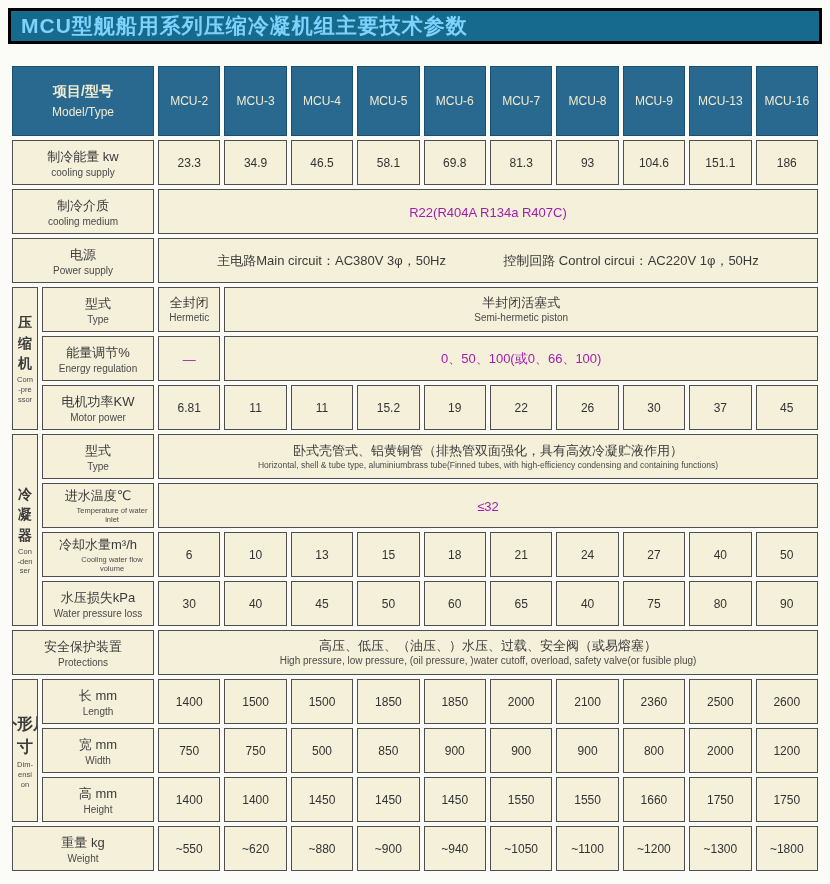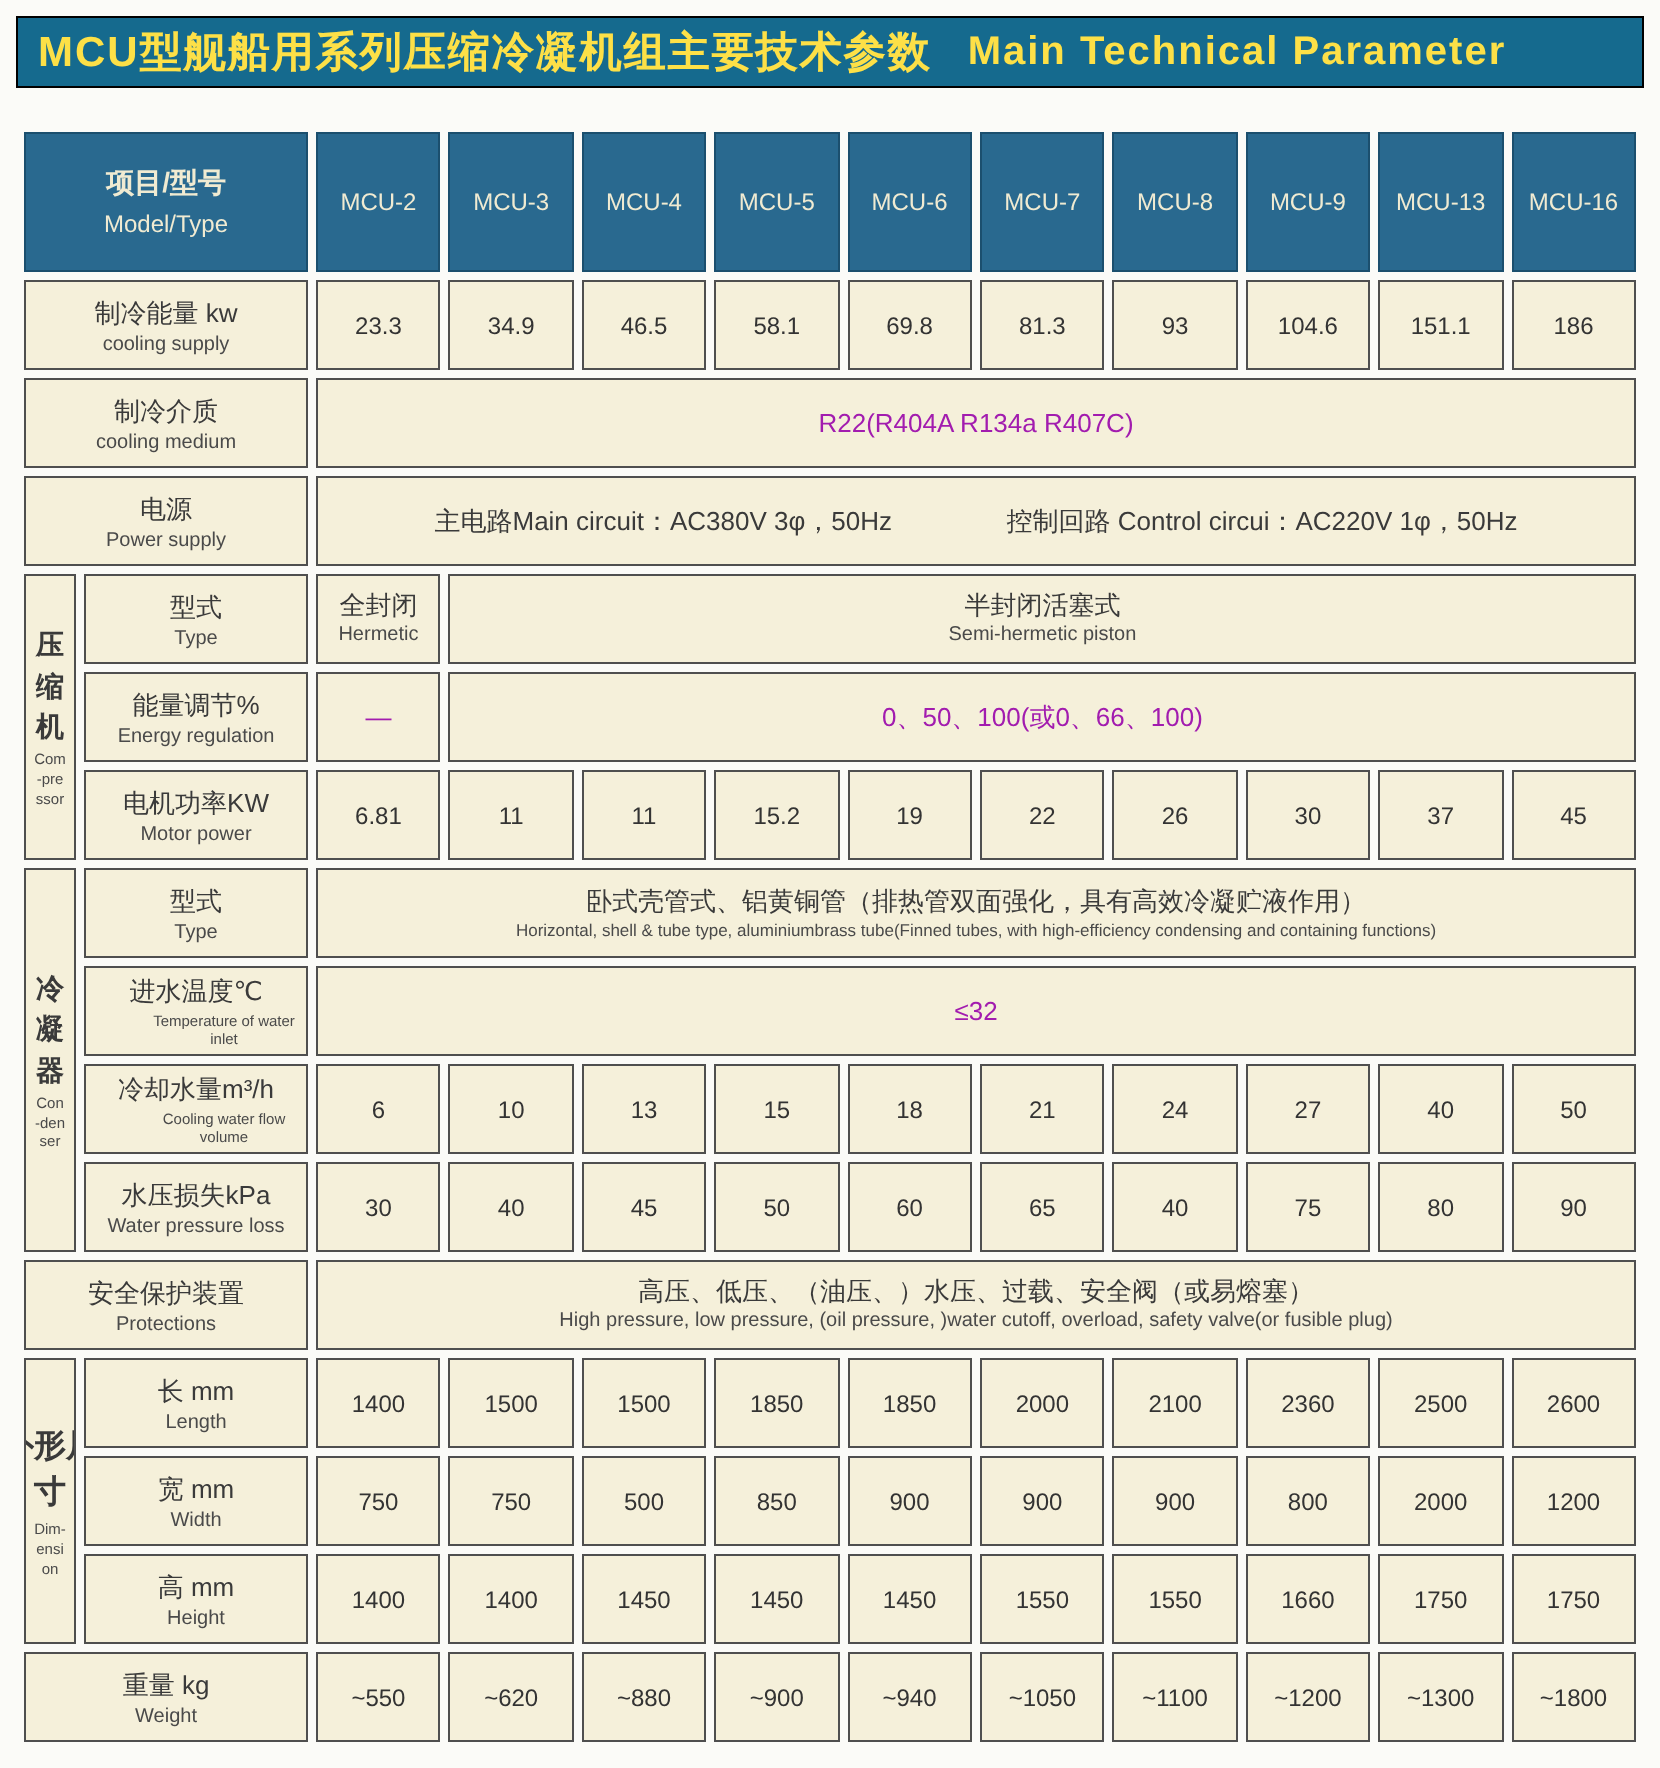--- a/index.html
+++ b/index.html
@@ -5,22 +5,22 @@
   * { margin: 0; padding: 0; box-sizing: border-box; }
   html, body { width: 830px; background: #fbfbf8; }
   body {
     font-family: "Liberation Sans", "DejaVu Sans", sans-serif;
     color: #333;
     padding: 8px;
   }
   .titlebar {
     width: 814px; height: 36px;
     background: #156a8e;
-    border: 1px solid #000000;
-    color: #fde047;
+    border: 3px solid #000000;
+    color: #7dd3fc;
     display: flex; align-items: center;
     padding-left: 10px;
     margin-bottom: 18px;
     white-space: nowrap; overflow: hidden;
   }
   .titlebar .tzh { font-size: 21px; font-weight: bold; letter-spacing: 1px; }
   .titlebar .ten { font-size: 20px; font-weight: bold; margin-left: 18px; letter-spacing: 1px; }
 
   table.spec {
     width: 814px;
@@ -65,21 +65,20 @@
   .span-en.tiny { font-size: 8.5px; }
   .two-line { line-height: 1.25; }
   .psupply { display: flex; justify-content: space-evenly; align-items: center; font-size: 13px; color: #3a3a3a; }
   .single { font-size: 13px; color: #a21caf; }
 </style>
 </head>
 <body>
 
 <div class="titlebar">
   <span class="tzh">MCU型舰船用系列压缩冷凝机组主要技术参数</span>
-  <span class="ten">Main  Technical  Parameter</span>
 </div>
 
 <table class="spec">
   <colgroup>
     <col style="width:26px">
       <col style="width:112px">
     <col>
       <col>
       <col>
       <col>

